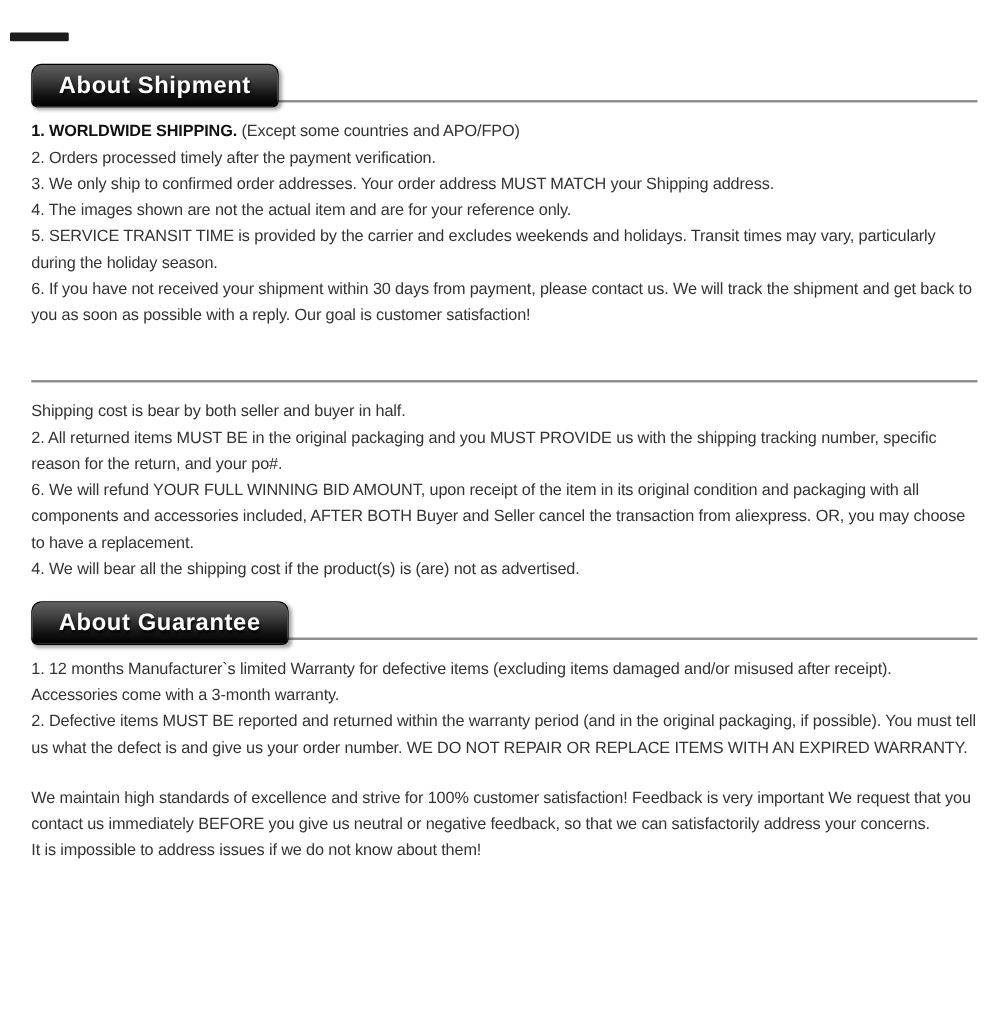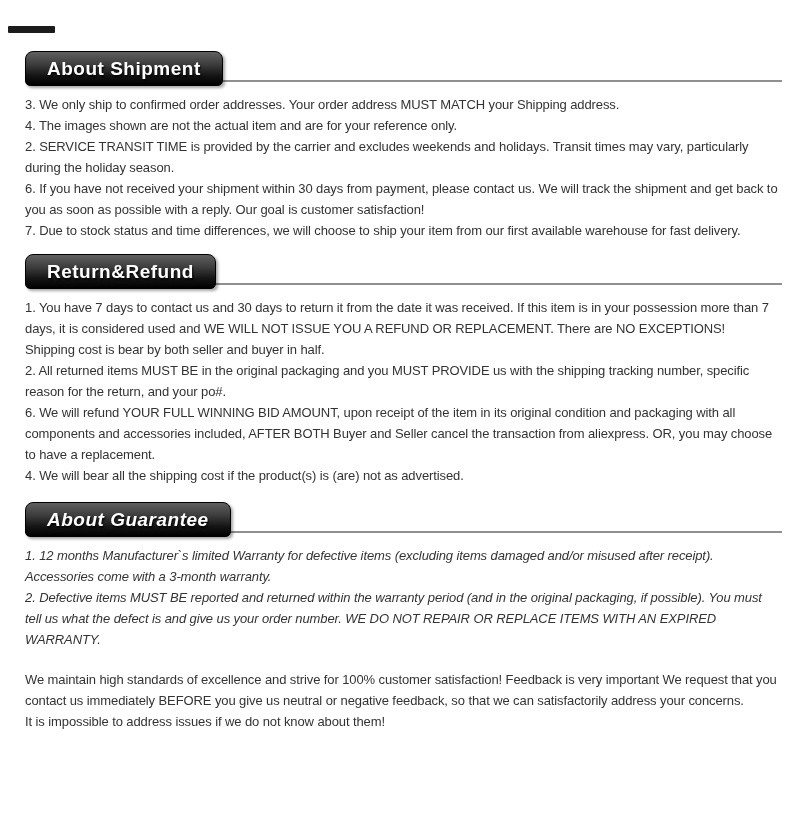--- a/index.html
+++ b/index.html
@@ -57,55 +57,52 @@
     margin-top: 8px;
     width: 756px;
     color: #333333;
     font-size: 13px;
     letter-spacing: -0.1px;
     line-height: 21px;
   }
   .policy-body p { margin: 0; }
   .policy-body strong { color: #111111; }
   .gap-a { margin-top: 13px; }
-  .gap-b { margin-top: 16px; font-style: italic; }
+  .gap-b { margin-top: 16px; }
   .gap-c { margin-top: 19px; }
 </style>
 </head>
 <body>
 
 <div class="page">
 
   <div class="crop-bar"></div>
 
   <section class="policy-section">
     <div class="section-head">
       <div class="rule"></div>
       <div class="banner">
         <span>About Shipment</span>
       </div>
     </div>
     <div class="policy-body">
+      <p><strong>1. WORLDWIDE SHIPPING.</strong><span> (Except some countries and APO/FPO)</span></p>
+      <p>2. Orders processed timely after the payment verification.</p>
       <p>3. We only ship to confirmed order addresses. Your order address MUST MATCH your Shipping address.</p>
       <p>4. The images shown are not the actual item and are for your reference only.</p>
-      <p>2. SERVICE TRANSIT TIME is provided by the carrier and excludes weekends and holidays. Transit times may vary, particularly during the holiday season.</p>
+      <p>5. SERVICE TRANSIT TIME is provided by the carrier and excludes weekends and holidays. Transit times may vary, particularly during the holiday season.</p>
       <p>6. If you have not received your shipment within 30 days from payment, please contact us. We will track the shipment and get back to you as soon as possible with a reply. Our goal is customer satisfaction!</p>
-      <p>7. Due to stock status and time differences, we will choose to ship your item from our first available warehouse for fast delivery.</p>
     </div>
   </section>
 
   <section class="policy-section gap-a">
     <div class="section-head">
       <div class="rule"></div>
-      <div class="banner">
-        <span>Return&amp;Refund</span>
-      </div>
     </div>
     <div class="policy-body">
-      <p>1. You have 7 days to contact us and 30 days to return it from the date it was received. If this item is in your possession more than 7 days, it is considered used and WE WILL NOT ISSUE YOU A REFUND OR REPLACEMENT. There are NO EXCEPTIONS!</p>
       <p>Shipping cost is bear by both seller and buyer in half.</p>
       <p>2. All returned items MUST BE in the original packaging and you MUST PROVIDE us with the shipping tracking number, specific reason for the return, and your po#.</p>
       <p>6. We will refund YOUR FULL WINNING BID AMOUNT, upon receipt of the item in its original condition and packaging with all components and accessories included, AFTER BOTH Buyer and Seller cancel the transaction from aliexpress. OR, you may choose to have a replacement.</p>
       <p>4.  We will bear all the shipping cost if the product(s) is (are) not as advertised.</p>
     </div>
   </section>
 
   <section class="policy-section gap-b">
     <div class="section-head">
       <div class="rule"></div>

